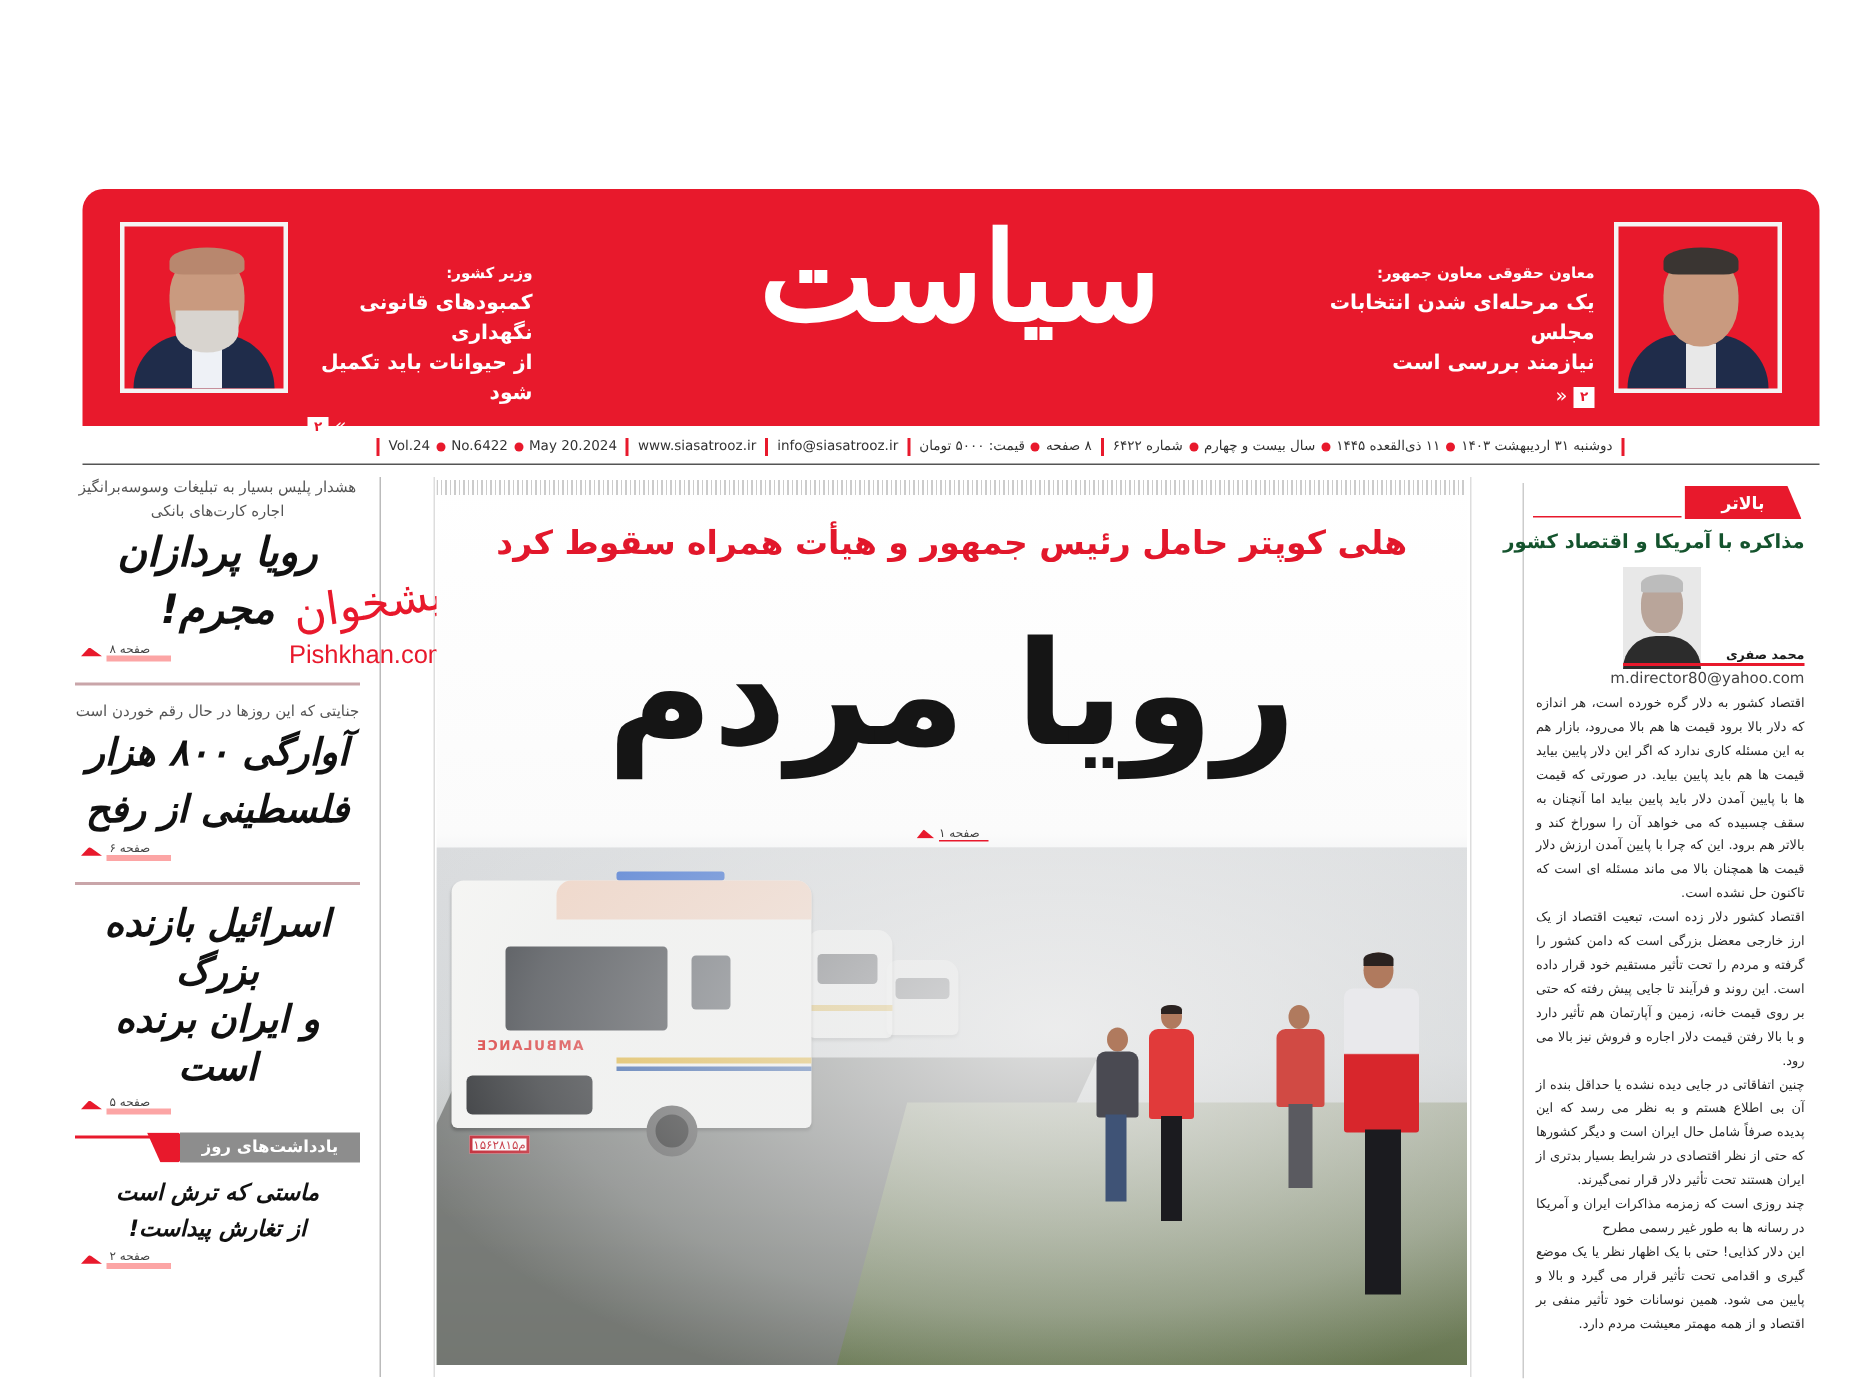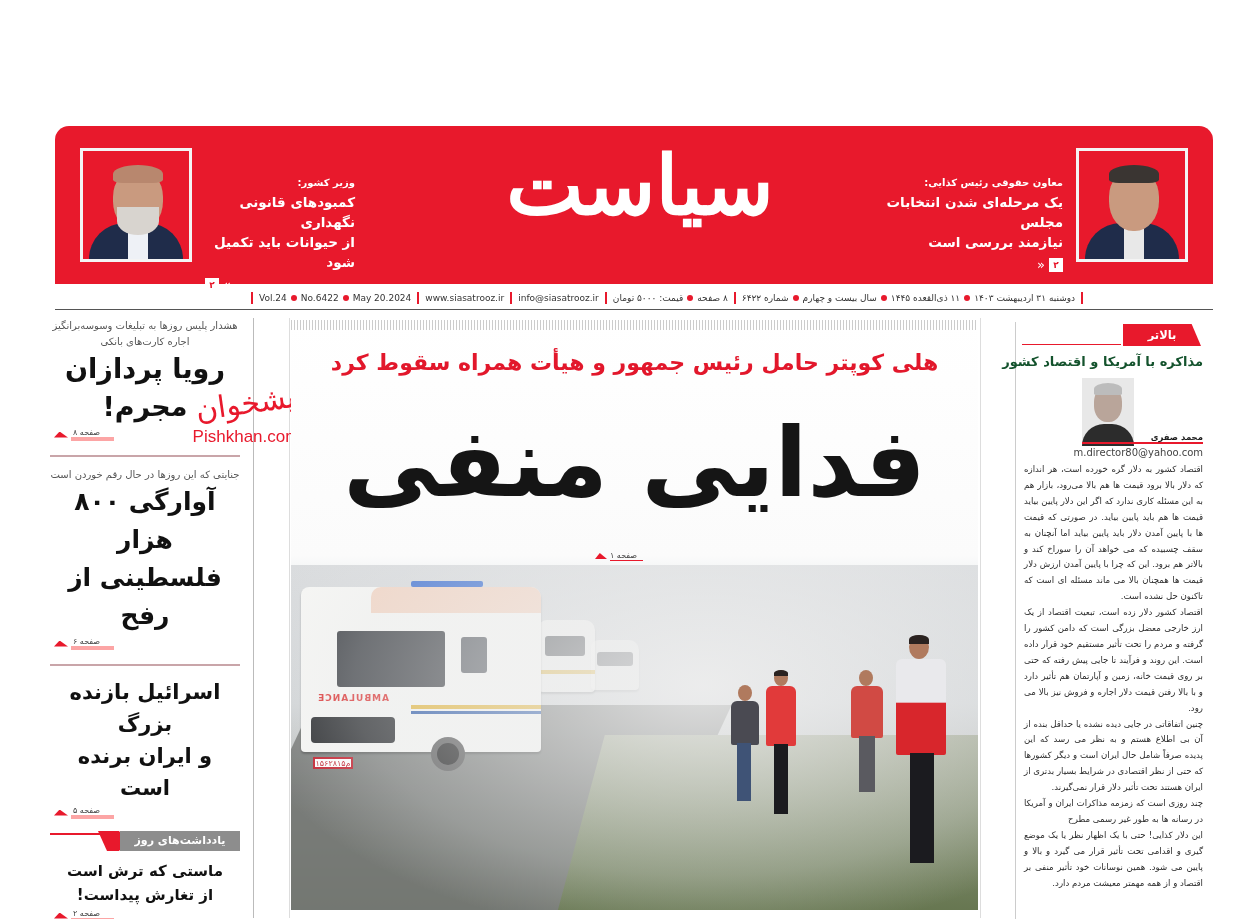--- a/index.html
+++ b/index.html
@@ -45,21 +45,21 @@
   .info-strip .bar { width: 2px; height: 12px; background: #e8192c; margin: 0 6px; }
   .info-strip .dot { display: inline-block; width: 6px; height: 6px; background: #e8192c; border-radius: 50%; margin: 0 4px; }
   .info-strip .grp { display: inline-flex; align-items: center; }
   .info-strip .rtl { direction: rtl; }
   .hr-top { position: absolute; left: 55px; top: 309px; width: 1158px; height: 1px; background: #555; }
 
   
   .left-col { position: absolute; left: 50px; top: 318px; width: 190px; direction: rtl; text-align: right; }
   .lc-item { position: relative; padding-bottom: 8px; }
   .lc-kicker { font-size: 10px; color: #555; line-height: 16px; text-align: center; }
-  .lc-head { font-weight: 900; font-size: 27px; line-height: 38px; text-align: center; color: #111; font-family: "DejaVu Sans", sans-serif; }
+  .lc-head { font-weight: 900; font-size: 27px; line-height: 38px; text-align: center; color: #111; font-family: "DejaVu Sans", sans-serif; font-style: italic; }
   .lc-head.md { font-size: 20px; line-height: 32px; }
   .lc-head.sm { font-size: 15px; line-height: 24px; }
   .lc-ref { display: flex; align-items: center; gap: 3px; direction: ltr; justify-content: flex-start; margin-top: 2px; margin-left: 4px; }
   .lc-ref .tri { width: 14px; height: 6px; background: #e8192c; clip-path: polygon(0 100%, 40% 0, 100% 100%); }
   .lc-ref .lbl { font-size: 8px; color: #444; border-bottom: 4px solid #fca5a5; padding: 0 14px 0 2px; }
   .lc-rule { height: 2px; background: #c9a5a9; margin: 6px 0 10px; }
   .notes-banner { position: relative; height: 20px; margin: 4px 0 8px; }
   .notes-banner .gray { position: absolute; right: 0; top: 0; width: 120px; height: 20px; background: #8d8d8d; color: #fff; font-size: 11px; font-weight: bold; line-height: 20px; text-align: center; }
   .notes-banner .red { position: absolute; right: 112px; top: 0; width: 30px; height: 20px; background: #e8192c; clip-path: polygon(0 0, 70% 0, 100% 50%, 70% 100%, 30% 100%); }
   .notes-banner .line { position: absolute; left: 0; right: 130px; top: 2px; height: 2px; background: #e8192c; }
@@ -69,21 +69,21 @@
   
   .watermark { position: absolute; left: 190px; top: 378px; width: 120px; text-align: center; pointer-events: none; }
   .wm-fa { font-family: "DejaVu Serif", serif; font-size: 30px; color: #e8192c; line-height: 50px; direction: rtl; transform: rotate(-8deg); }
   .wm-en { font-family: "Liberation Sans", sans-serif; font-size: 17px; color: #e8192c; line-height: 18px; margin-left: -8px; }
 
   
   .center { position: absolute; left: 291px; top: 320px; width: 687px; height: 590px; overflow: hidden; background: linear-gradient(#fff 0%, #fbfbfb 40%, #eceef0 45%, #e6e8ea 100%); }
   .ruler-top { position: absolute; left: 0; right: 0; top: 0; height: 10px; background: repeating-linear-gradient(90deg, #aaa 0 1px, transparent 1px 3px); opacity: .6; }
   .sub-headline { position: absolute; left: 0; right: 0; top: 30px; text-align: center; color: #e2172b; font-size: 22px; font-weight: bold; direction: rtl; }
   .main-headline { position: absolute; left: 0; right: 0; top: 78px; text-align: center; color: #151515; font-size: 96px; font-weight: 900; line-height: 130px; direction: rtl; letter-spacing: -2px; }
-  .center-ref { position: absolute; left: 304px; top: 231px; display: flex; align-items: center; gap: 3px; }
+  .center-ref { position: absolute; left: 320px; top: 231px; display: flex; align-items: center; gap: 3px; }
   .center-ref .tri { width: 12px; height: 6px; background: #e8192c; clip-path: polygon(0 100%, 40% 0, 100% 100%); }
   .center-ref .lbl { font-size: 8px; color: #444; border-bottom: 1px solid #e8192c; padding-right: 6px; }
 
   .photo { position: absolute; left: 0; top: 245px; width: 687px; height: 345px; overflow: hidden;
     background: linear-gradient(180deg, #dadcde 0%, #d2d5d7 40%, #bfc2c0 60%, #8f9b84 100%); }
   .fog { position: absolute; inset: 0; background: radial-gradient(ellipse at 60% 35%, rgba(240,240,240,.85) 0%, rgba(230,232,233,.3) 60%, transparent 80%); }
   .road { position: absolute; left: -40px; top: 140px; width: 420px; height: 260px; background: #6f716f; transform: skewX(-25deg); opacity: .85; }
   .grass { position: absolute; right: -20px; top: 170px; width: 420px; height: 200px; background: linear-gradient(180deg,#9ea58f,#5f7048); transform: skewX(-15deg); }
   .amb { position: absolute; background: #f6f6f4; border-radius: 8px 10px 4px 4px; box-shadow: 0 2px 2px rgba(0,0,0,.25); }
   .amb .stripe { position: absolute; left: 0; right: 0; height: 4px; background: #e2b53c; }
@@ -134,21 +134,21 @@
       <span class="page-num-box">۲</span>
     </div>
   </div>
 
   <div class="logo">
     <div class="logo-main">سیاست روز</div>
     <div class="logo-sub">روزنامه صبح ایران</div>
   </div>
 
   <div class="side-text right">
-    <div class="side-kicker">معاون حقوقی رئیس کذایی:</div>
+    <div class="side-kicker">معاون حقوقی معاون جمهور:</div>
     <div class="side-headline">یک مرحله‌ای شدن انتخابات مجلس</div>
     <div class="side-headline" style="margin-top:0">نیازمند بررسی است</div>
     <div class="page-ref" style="justify-content:flex-end;">
       <span class="chev">»</span>
       <span class="page-num-box">۲</span>
     </div>
   </div>
   <div class="side-box right">
     <div class="portrait">
       <div class="suit"></div>
@@ -189,41 +189,41 @@
   <span class="bar"></span>
 </div>
 <div class="hr-top"></div>
 
 <div class="vline" style="left:253px; top:318px; height:600px;"></div>
 <div class="vline" style="left:289px; top:318px; height:600px; background:#ddd;"></div>
 <div class="vline" style="left:980px; top:318px; height:600px; background:#ddd;"></div>
 
 <div class="left-col">
   <div class="lc-item">
-    <div class="lc-kicker">هشدار پلیس روزها به تبلیغات وسوسه‌برانگیز اجاره کارت‌های بانکی</div>
+    <div class="lc-kicker">هشدار پلیس بسیار به تبلیغات وسوسه‌برانگیز اجاره کارت‌های بانکی</div>
     <div class="lc-head"><span>رویا پردازان</span><br><span>مجرم!</span></div>
     <div class="lc-ref">
       <span class="tri"></span>
       <span class="lbl">صفحه ۸</span>
     </div>
   </div>
   <div class="lc-rule"></div>
 
   <div class="lc-item">
     <div class="lc-kicker">جنایتی که این روزها در حال رقم خوردن است</div>
     <div class="lc-head" style="font-size:25px"><span>آوارگی ۸۰۰ هزار</span><br><span>فلسطینی از رفح</span></div>
     <div class="lc-ref">
       <span class="tri"></span>
       <span class="lbl">صفحه ۶</span>
     </div>
   </div>
   <div class="lc-rule"></div>
 
   <div class="lc-item">
-    <div class="lc-head md" style="font-size:21px"><span>اسرائیل بازنده بزرگ</span><br><span>و ایران برنده است</span></div>
+    <div class="lc-head md" style="font-size:25px"><span>اسرائیل بازنده بزرگ</span><br><span>و ایران برنده است</span></div>
     <div class="lc-ref">
       <span class="tri"></span>
       <span class="lbl">صفحه ۵</span>
     </div>
   </div>
 
   <div class="notes-banner">
     <div class="line"></div>
     <div class="red"></div>
     <div class="gray">یادداشت‌های روز</div>
@@ -240,21 +240,21 @@
 </div>
 
 <div class="watermark">
   <div class="wm-fa">پیشخوان</div>
   <div class="wm-en">Pishkhan.com</div>
 </div>
 
 <div class="center">
   <div class="ruler-top"></div>
   <div class="sub-headline">هلی کوپتر حامل رئیس جمهور و هیأت همراه سقوط کرد</div>
-  <div class="main-headline">فدایی منفی</div>
+  <div class="main-headline">رویا مردم</div>
   <div class="center-ref">
     <span class="tri"></span>
     <span class="lbl">صفحه ۱</span>
   </div>
 
   <div class="photo">
     <div class="road"></div>
     <div class="grass"></div>
 
     <div class="amb" style="left:300px; top:75px; width:48px; height:50px; opacity:.6;">

